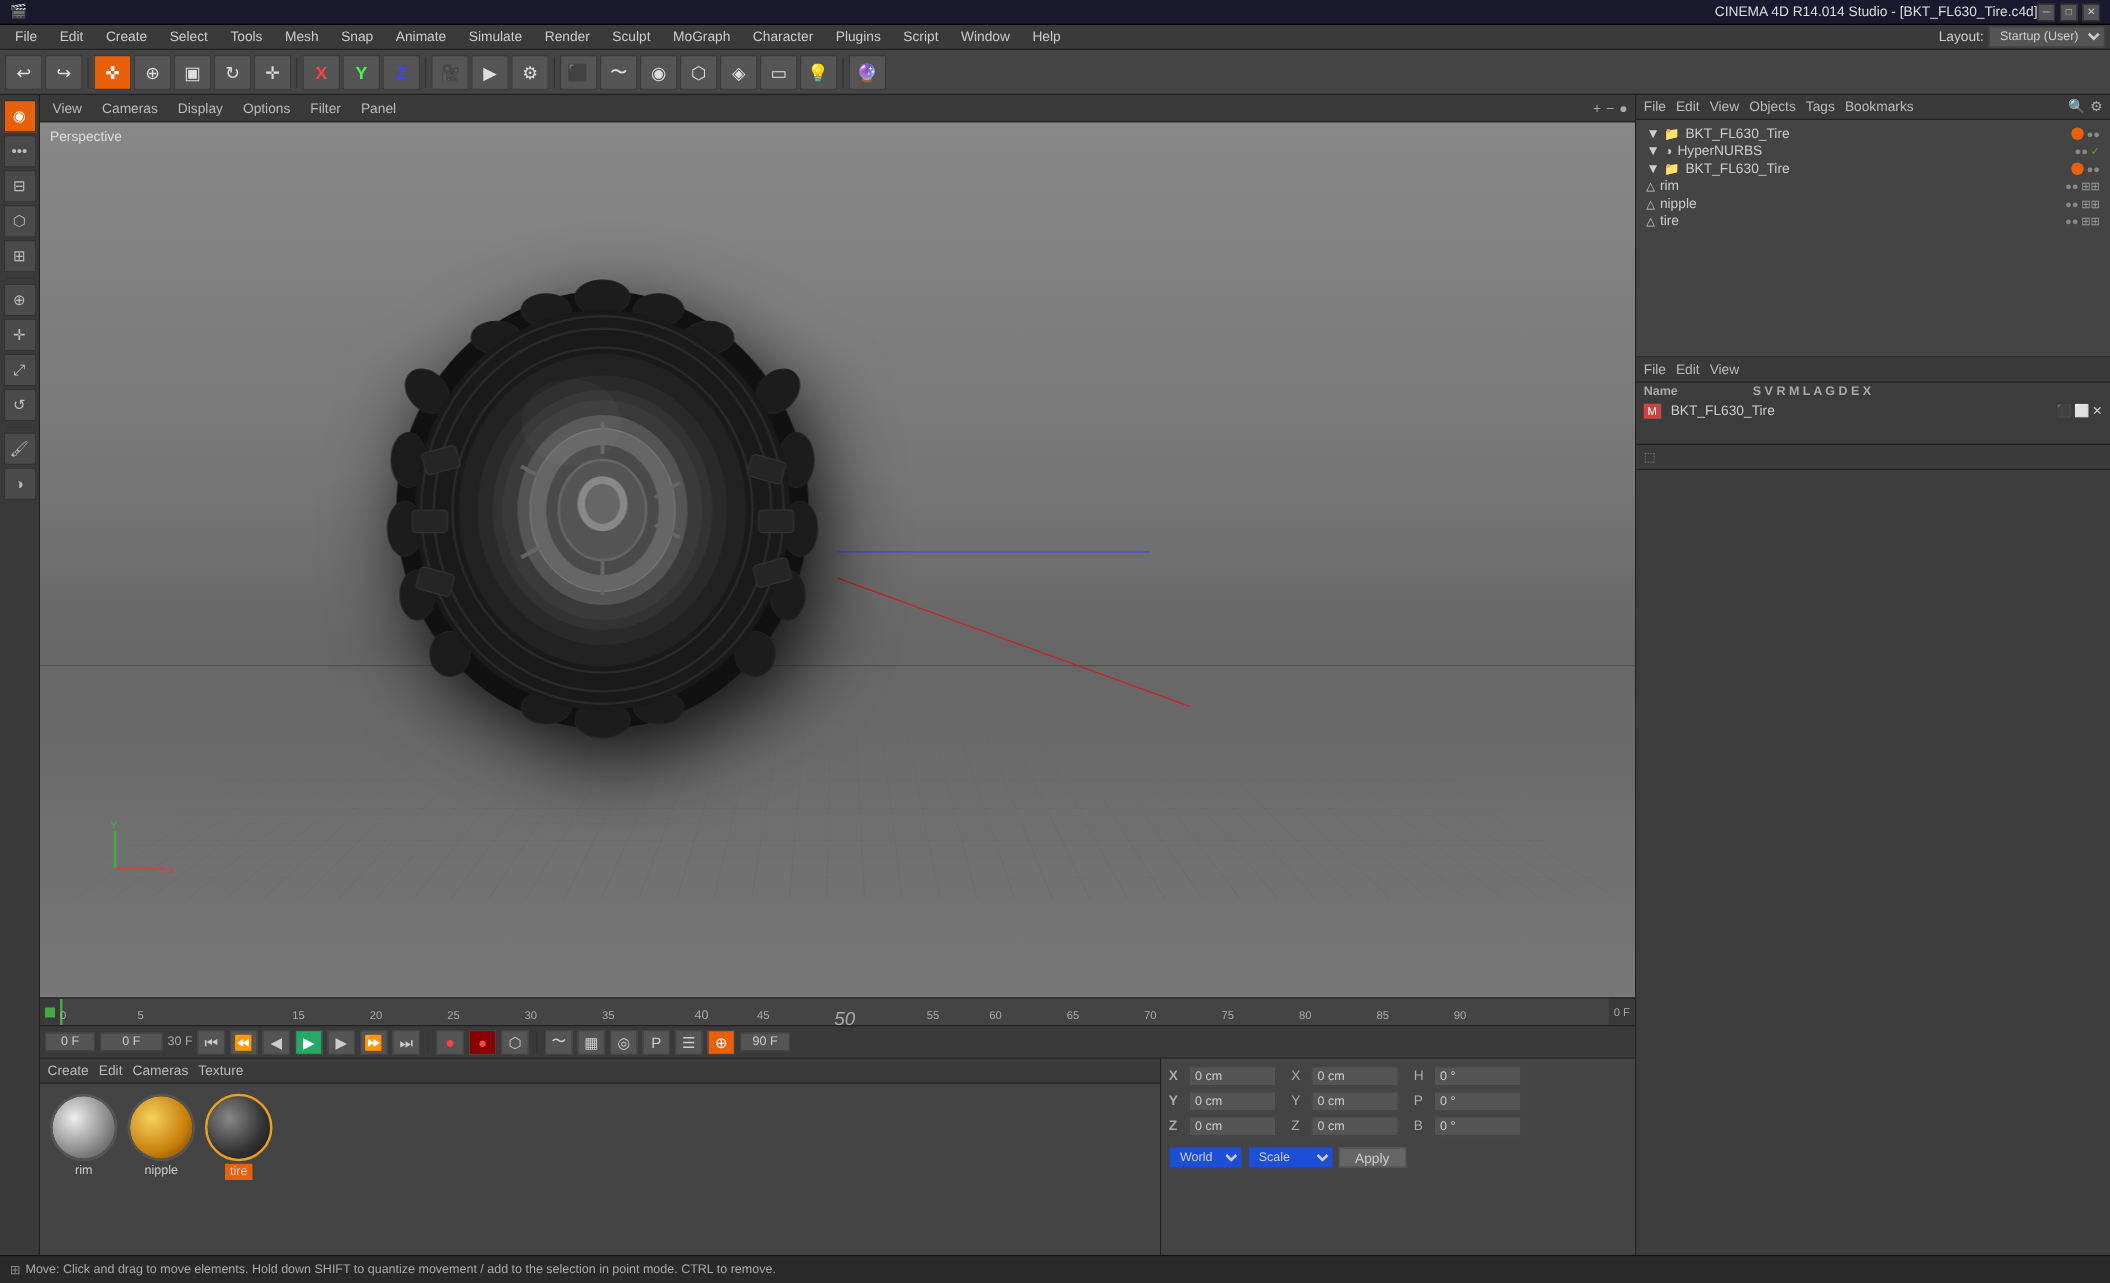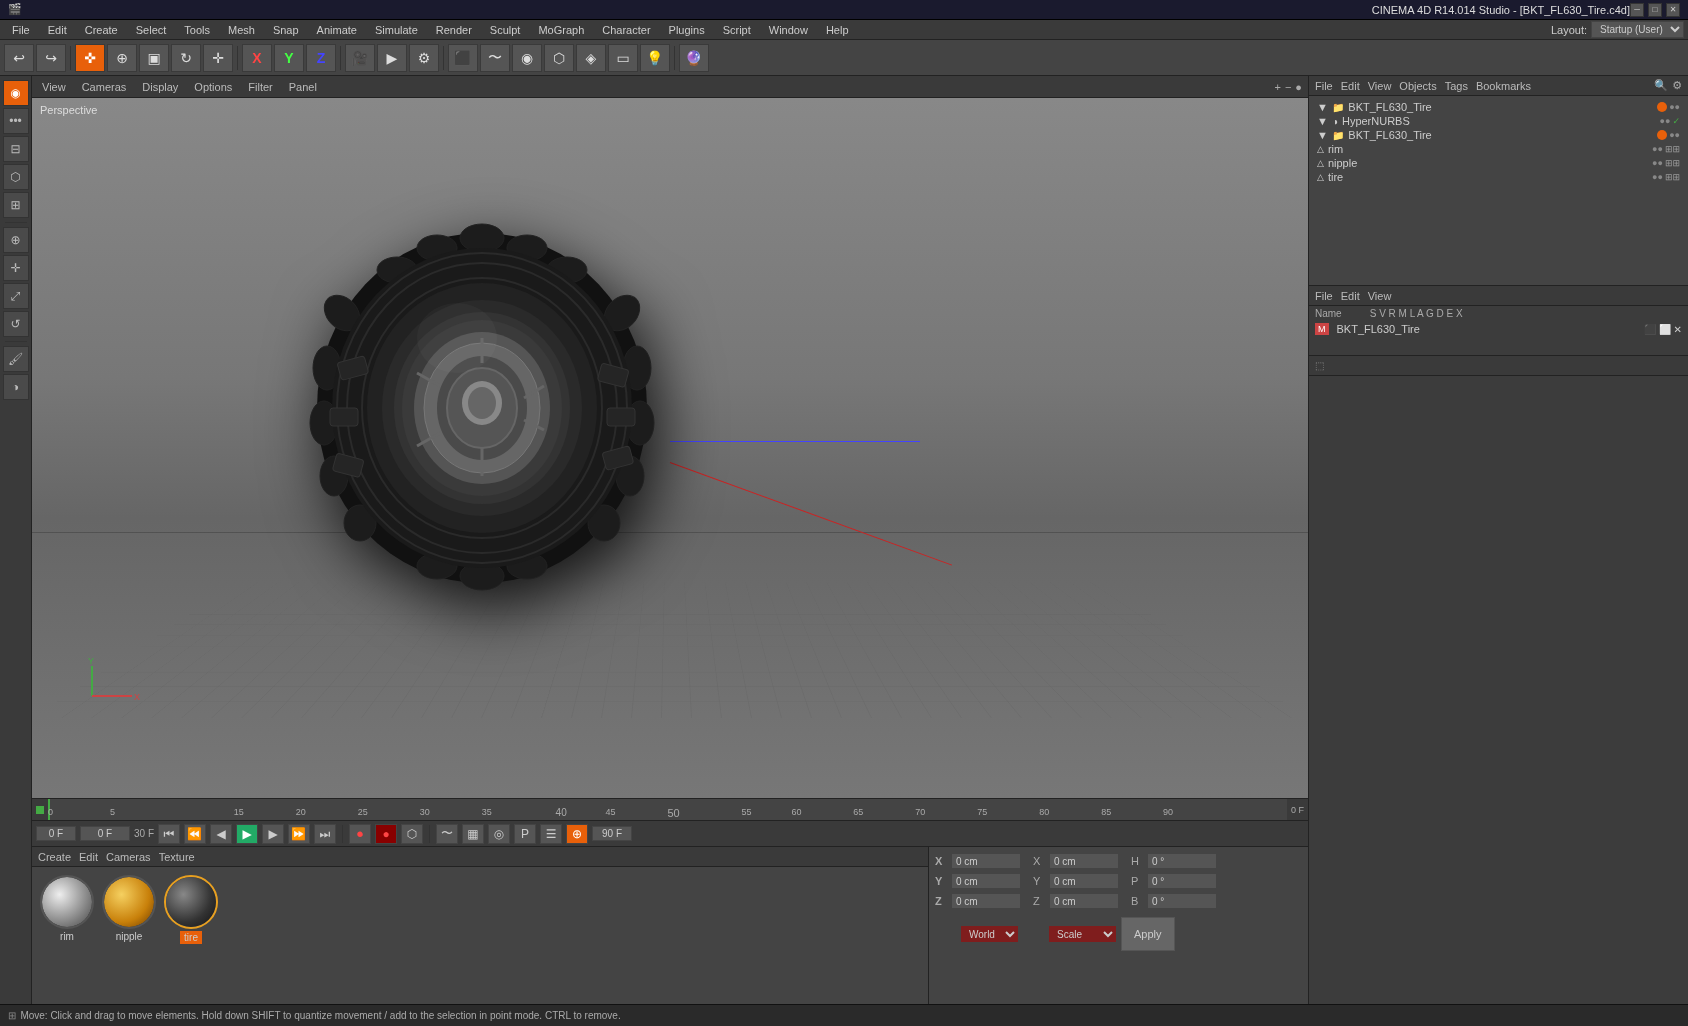--- a/index.html
+++ b/index.html
@@ -235,21 +235,22 @@
       align-items: center;
       padding: 0 6px;
       gap: 8px;
       border-bottom: 1px solid #222;
     }
     .mat-col-header {
       display: flex;
       padding: 2px 6px;
       font-size: 10px;
       color: #aaa;
-      gap: 28px;
+      gap: 60px;
+      font-weight: bold;
     }
     .mat-row {
       display: flex;
       align-items: center;
       padding: 2px 6px;
       font-size: 11px;
       color: #ccc;
       gap: 8px;
     }
 
@@ -299,36 +300,35 @@
       width: 12px;
       color: #aaa;
     }
     .coord-apply-row {
       display: flex;
       align-items: center;
       gap: 4px;
       margin-top: 4px;
     }
     .coord-dropdown {
-      background: #7f1d1d;
+      background: #1d4ed8;
       border: 1px solid #444;
       color: #ccc;
       font-size: 10px;
       padding: 1px 4px;
       height: 18px;
-      margin-left: 25px;
     }
     .apply-btn {
       background: #666;
       border: 1px solid #555;
       color: #ccc;
       font-size: 11px;
       padding: 2px 12px;
       cursor: pointer;
-      height: 34px;
+      height: 16px;
     }
 
     
     #timeline {
       height: 22px;
       background: #3a3a3a;
       border-top: 1px solid #222;
       display: flex;
       align-items: center;
       padding: 0;
@@ -710,21 +710,21 @@
             <span style="position:absolute;left:0;top:8px;font-size:9px;color:#aaa;">0</span>
             <span style="position:absolute;left:5%;top:8px;font-size:9px;color:#aaa;">5</span>
             <span style="position:absolute;left:10%;top:8px;font-size:9px;color:#aaa;margin-top:20px;">10</span>
             <span style="position:absolute;left:15%;top:8px;font-size:9px;color:#aaa;">15</span>
             <span style="position:absolute;left:20%;top:8px;font-size:9px;color:#aaa;">20</span>
             <span style="position:absolute;left:25%;top:8px;font-size:9px;color:#aaa;">25</span>
             <span style="position:absolute;left:30%;top:8px;font-size:9px;color:#aaa;">30</span>
             <span style="position:absolute;left:35%;top:8px;font-size:9px;color:#aaa;">35</span>
             <span style="position:absolute;left:40%;top:8px;font-size:10px;color:#aaa;margin-left:12px;">40</span>
             <span style="position:absolute;left:45%;top:8px;font-size:9px;color:#aaa;">45</span>
-            <span style="position:absolute;left:50%;top:8px;font-size:11px;color:#aaa;">50</span>
+            <span style="position:absolute;left:50%;top:8px;font-size:15px;color:#aaa;font-style:italic;">50</span>
             <span style="position:absolute;left:55%;top:8px;font-size:9px;color:#aaa;margin-left:12px;">55</span>
             <span style="position:absolute;left:60%;top:8px;font-size:9px;color:#aaa;">60</span>
             <span style="position:absolute;left:65%;top:8px;font-size:9px;color:#aaa;">65</span>
             <span style="position:absolute;left:70%;top:8px;font-size:9px;color:#aaa;">70</span>
             <span style="position:absolute;left:75%;top:8px;font-size:9px;color:#aaa;">75</span>
             <span style="position:absolute;left:80%;top:8px;font-size:9px;color:#aaa;">80</span>
             <span style="position:absolute;left:85%;top:8px;font-size:9px;color:#aaa;">85</span>
             <span style="position:absolute;left:90%;top:8px;font-size:9px;color:#aaa;">90</span>
           </div>
           <span style="font-size:9px;color:#aaa;padding:0 4px;">0 F</span>

